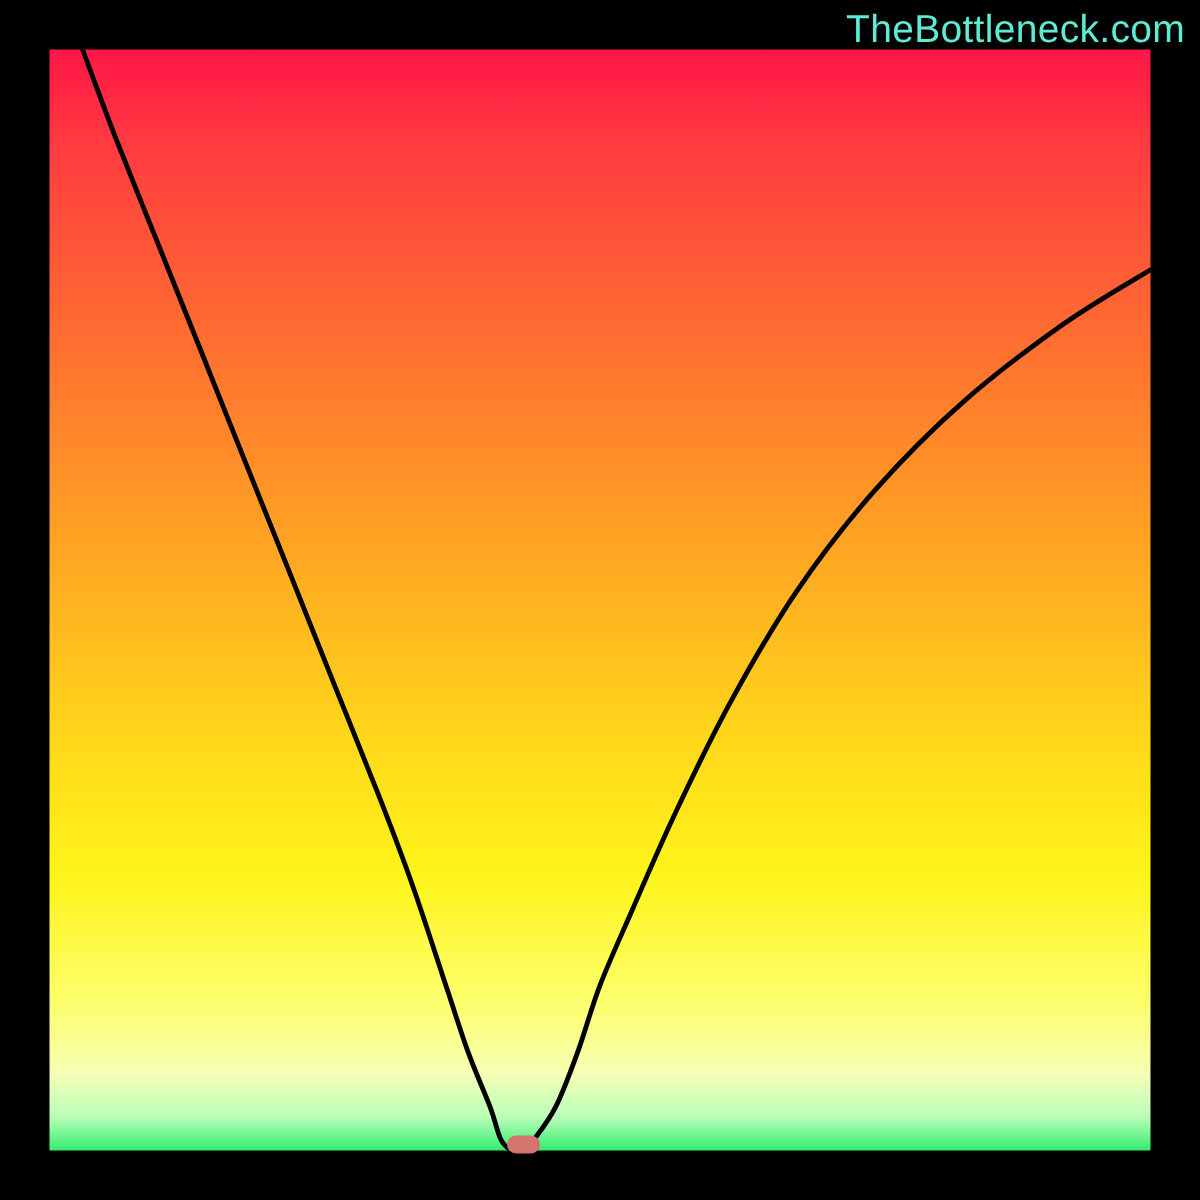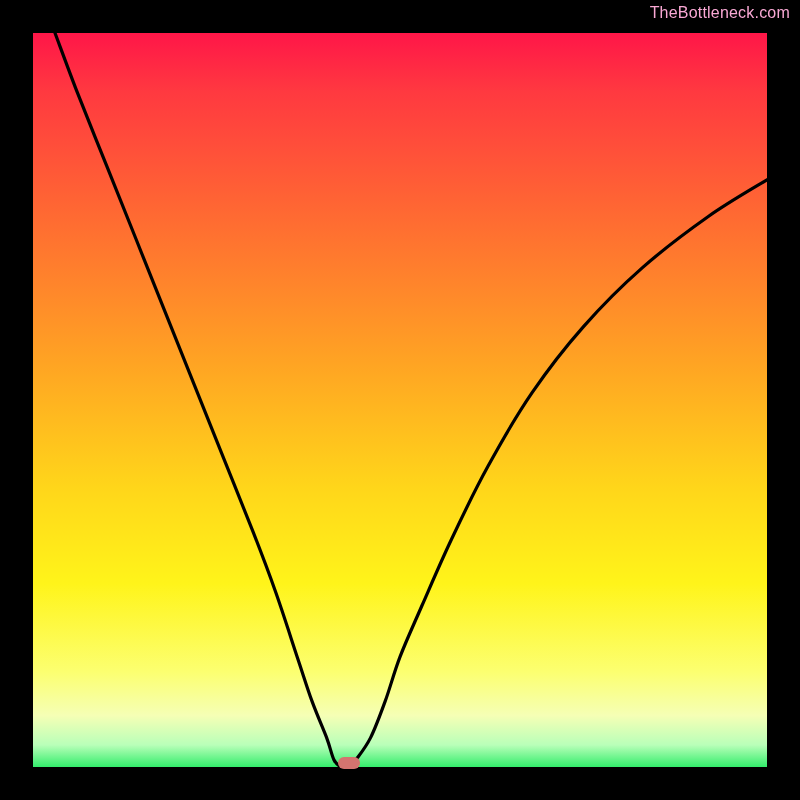--- a/index.html
+++ b/index.html
@@ -42,22 +42,22 @@
     position: absolute;
     left: 0;
     top: 0;
     width: 734px;
     height: 734px;
   }
   .watermark {
     position: absolute;
     top: 4px;
     right: 10px;
-    color: #f9a8d4;
-    font-size: 16px;
+    color: #5eead4;
+    font-size: 26px;
     font-weight: 500;
     letter-spacing: 0.2px;
     user-select: none;
     margin-left: 48px;
   }
   .marker {
     position: absolute;
     width: 22px;
     height: 12px;
     background: #d4746f;

